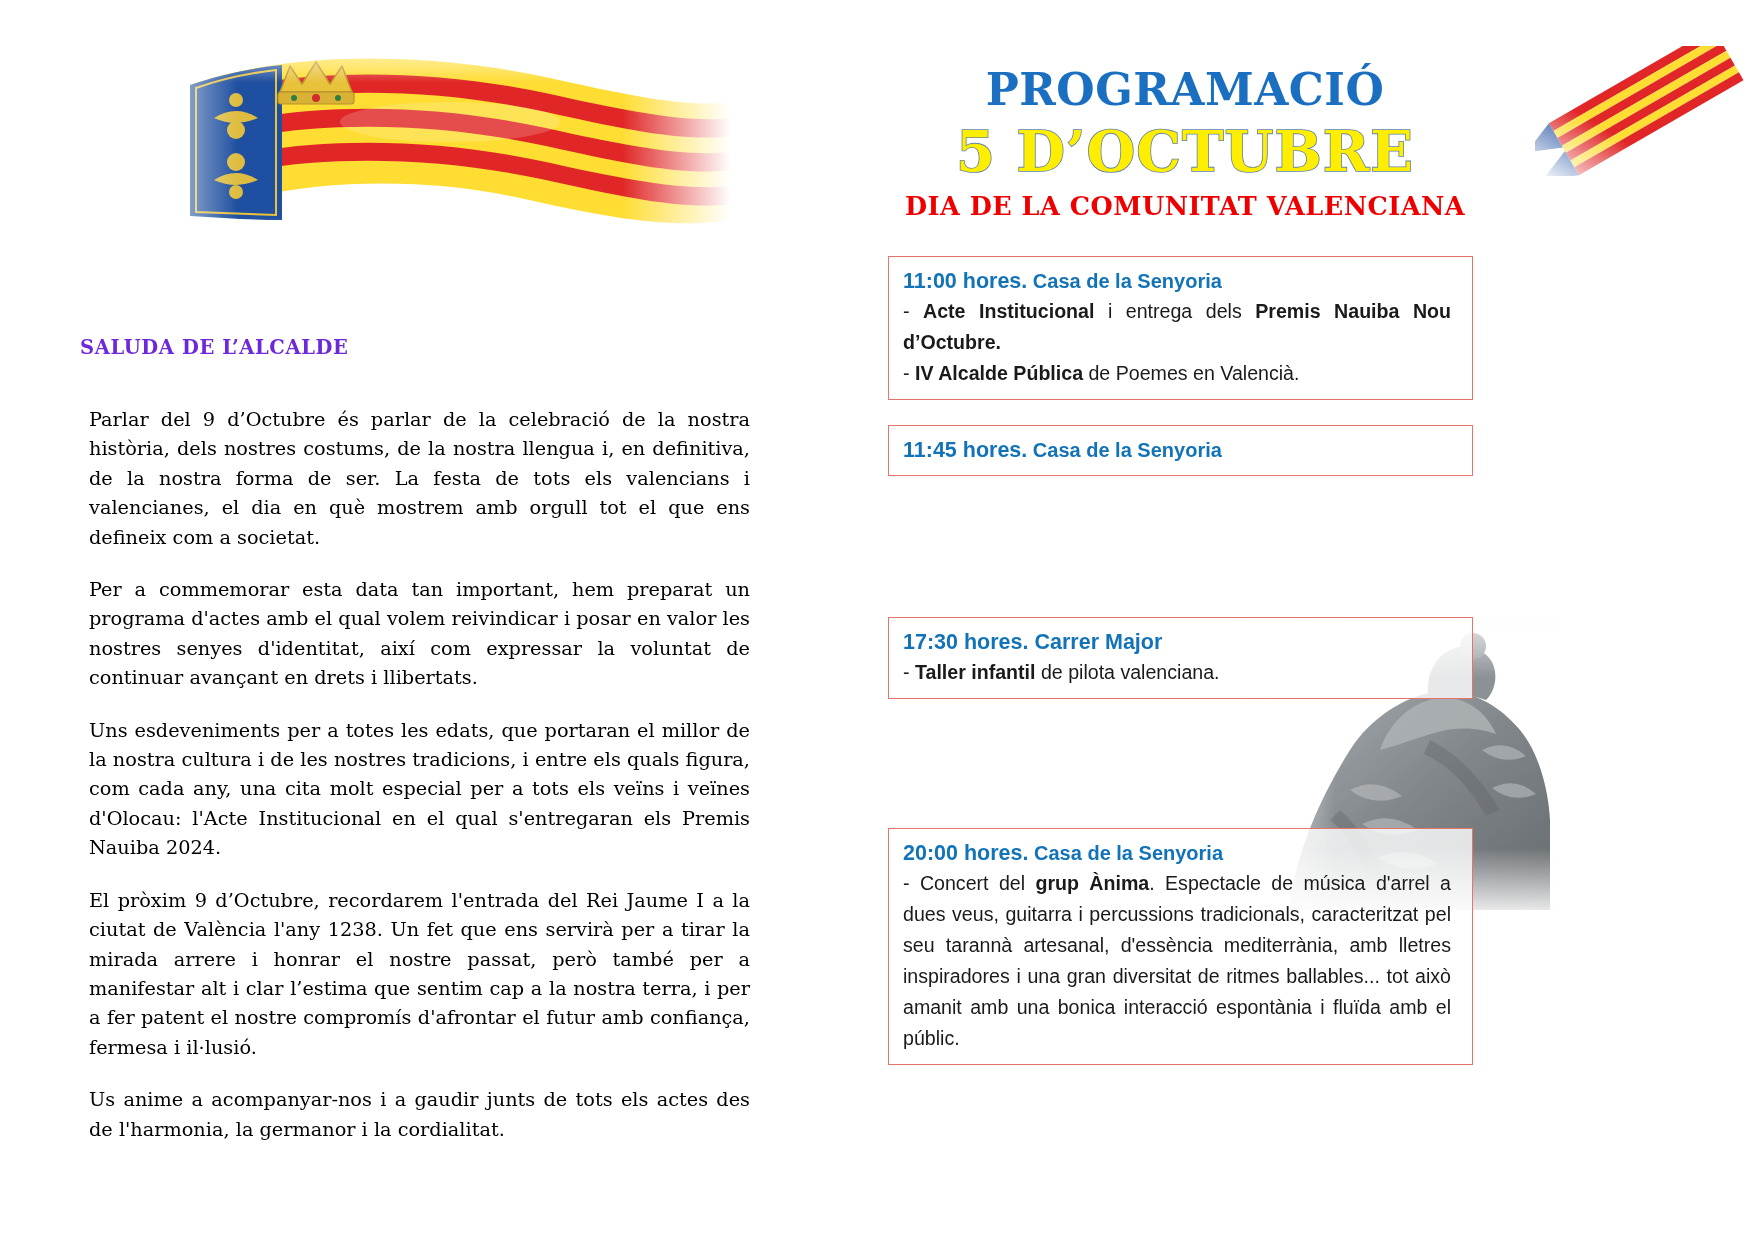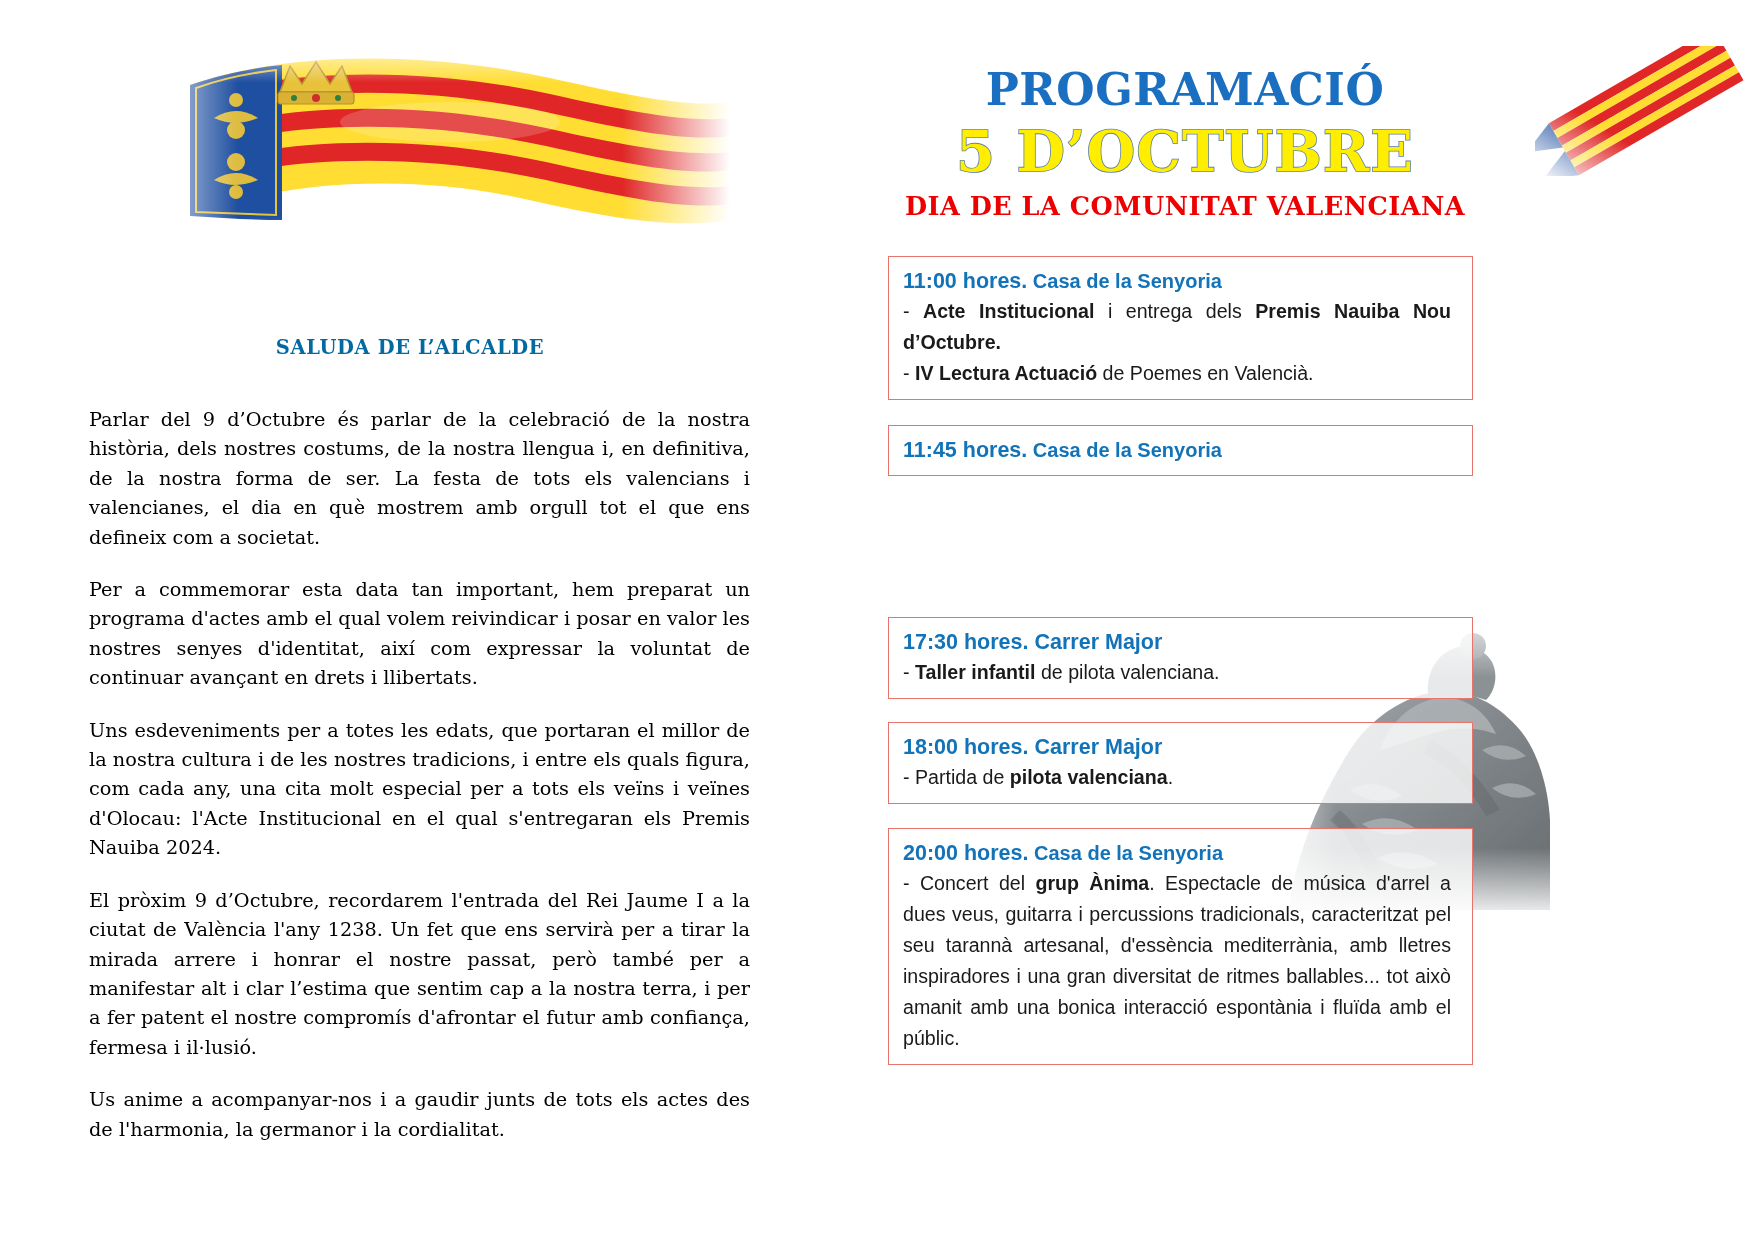--- a/index.html
+++ b/index.html
@@ -30,26 +30,26 @@
     top: 30px;
     width: 600px;
     height: 240px;
   }
 
   #saluda-title {
     position: absolute;
     left: 80px;
     top: 336px;
     width: 660px;
-    text-align: center;
+    text-align: left;
     font-family: "DejaVu Serif", serif;
     font-weight: bold;
     font-size: 19.5px;
     letter-spacing: 0.6px;
-    color: #0369a1;
+    color: #6d28d9;
   }
 
   #letter-body {
     position: absolute;
     left: 89px;
     top: 405px;
     width: 661px;
     font-family: "DejaVu Serif", serif;
     font-size: 19.3px;
     line-height: 29.4px;
@@ -314,42 +314,36 @@
     <div id="title-programacio">PROGRAMACIÓ</div>
     <div id="title-octubre">5 D’OCTUBRE</div>
     <div id="title-dia">DIA DE LA COMUNITAT VALENCIANA</div>
   </div>
 
   <div class="program-box" id="box-1">
     <div class="box-heading">
       <span>11:00 hores.</span><span class="venue"> Casa de la Senyoria</span>
     </div>
     <div class="box-body">- <b>Acte Institucional</b> i entrega dels <b>Premis Nauiba Nou d’Octubre.</b></div>
-    <div class="box-body nojust">- <b>IV Lectura Actuació</b> de Poemes en Valencià.</div>
+    <div class="box-body nojust">- <b>IV Alcalde Pública</b> de Poemes en Valencià.</div>
   </div>
 
   <div class="program-box" id="box-2">
     <div class="box-heading">
       <span>11:45 hores.</span><span class="venue"> Casa de la Senyoria</span>
     </div>
   </div>
 
   <div class="program-box" id="box-3">
     <div class="box-heading">
       <span>17:30 hores.</span><span> Carrer Major</span>
     </div>
     <div class="box-body nojust">- <b>Taller infantil</b> de pilota valenciana.</div>
   </div>
 
-  <div class="program-box" id="box-4">
-    <div class="box-heading">
-      <span>18:00 hores.</span><span> Carrer Major</span>
-    </div>
-    <div class="box-body nojust">- Partida de <b>pilota valenciana</b>.</div>
-  </div>
 
   <div class="program-box" id="box-5">
     <div class="box-heading">
       <span>20:00 hores.</span><span class="venue"> Casa de la Senyoria</span>
     </div>
     <div class="box-body">- Concert del <b>grup Ànima</b>. Espectacle de música d'arrel a dues veus, guitarra i percussions tradicionals, caracteritzat pel seu tarannà artesanal, d'essència mediterrània, amb lletres inspiradores i una gran diversitat de ritmes ballables... tot això amanit amb una bonica interacció espontània i fluïda amb el públic.</div>
   </div>
 </div>
 
 </body></html>

